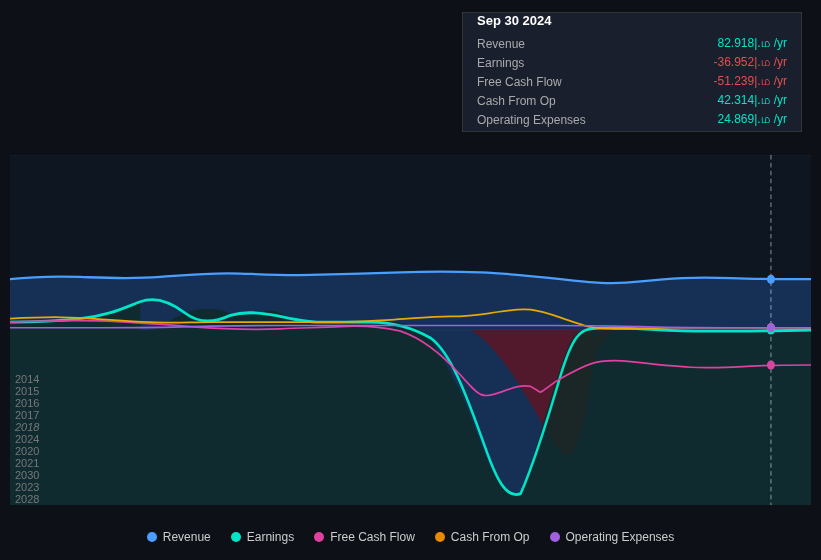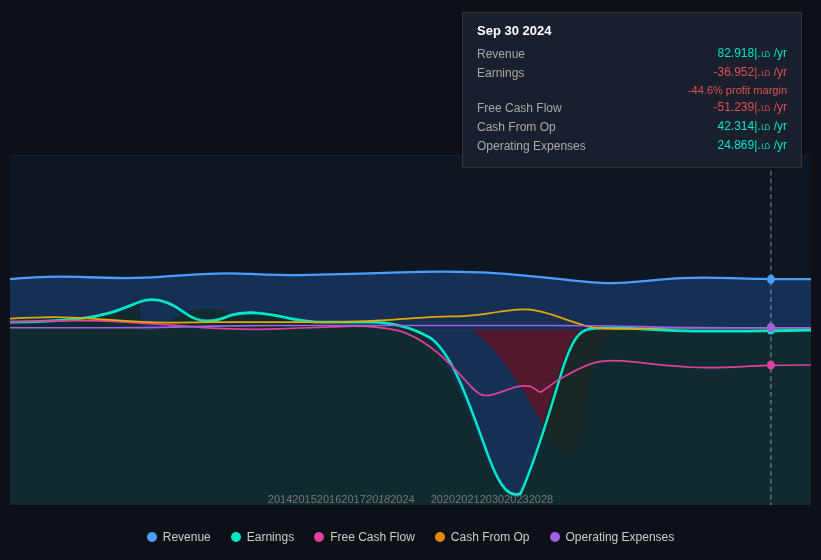--- a/index.html
+++ b/index.html
@@ -18,21 +18,21 @@
       height: 560px;
     }
 
     
     .tooltip-box {
       position: absolute;
       top: 12px;
       left: 462px;
       background: #1a1f2e;
       border: 1px solid #333;
-      padding: 10px 14px;
+      padding: 0 14px;
       width: 340px;
       z-index: 10;
     }
 
     .tooltip-date {
       font-size: 13px;
       font-weight: bold;
       color: #fff;
       margin-bottom: 8px;
     }
@@ -121,24 +121,20 @@
     <div class="tooltip-date">Sep 30 2024</div>
 
     <div class="tooltip-row">
       <span class="label">Revenue</span>
       <span class="value cyan">82.918|.ம /yr</span>
     </div>
 
     <div class="tooltip-row">
       <span class="label">Earnings</span>
       <span class="value red">-36.952|.ம /yr</span>
-    </div>
-    <div class="tooltip-row">
-      <span class="label"></span>
-      <span class="value profit-margin">-44.6% profit margin</span>
     </div>
 
     <div class="tooltip-row">
       <span class="label">Free Cash Flow</span>
       <span class="value red">-51.239|.ம /yr</span>
     </div>
 
     <div class="tooltip-row">
       <span class="label">Cash From Op</span>
       <span class="value cyan">42.314|.ம /yr</span>
@@ -191,28 +187,28 @@
       <line x1="760" y1="0" x2="760" y2="310" stroke="#ffffff" stroke-width="0.5" stroke-dasharray="4,3"></line>
 
       <circle cx="760" cy="110" r="4" fill="#4a9eff"></circle>
       <circle cx="760" cy="155" r="4" fill="#00e5c8"></circle>
       <circle cx="760" cy="186" r="4" fill="#e040a0"></circle>
       <circle cx="760" cy="153" r="4" fill="#e8aa00"></circle>
       <circle cx="760" cy="153" r="4" fill="#a060e0"></circle>
     </svg>
   </div>
 
-  <div style="position:absolute; bottom:55px; left:10px; right:10px; display:flex; justify-content:center; padding:0 5px;">
+  <div style="position:absolute; bottom:55px; left:10px; right:10px; display:flex; justify-content:flex-end; padding:0 5px;flex-direction:column;">
     <span class="x-axis-label" style="position:relative; bottom:auto;">2014</span>
     <span class="x-axis-label" style="position:relative; bottom:auto;">2015</span>
     <span class="x-axis-label" style="position:relative; bottom:auto;">2016</span>
     <span class="x-axis-label" style="position:relative; bottom:auto;">2017</span>
     <span class="x-axis-label" style="position:relative; bottom:auto;font-style:italic;">2018</span>
     <span class="x-axis-label" style="position:relative; bottom:auto;">2024</span>
-    <span class="x-axis-label" style="position:relative; bottom:auto;margin-left:16px;">2020</span>
+    <span class="x-axis-label" style="position:relative; bottom:auto;">2020</span>
     <span class="x-axis-label" style="position:relative; bottom:auto;">2021</span>
     <span class="x-axis-label" style="position:relative; bottom:auto;">2030</span>
     <span class="x-axis-label" style="position:relative; bottom:auto;">2023</span>
     <span class="x-axis-label" style="position:relative; bottom:auto;">2028</span>
   </div>
 
   <div class="legend">
     <div class="legend-item">
       <div class="legend-dot" style="background-color:#4a9eff;"></div>
       <span>Revenue</span>

